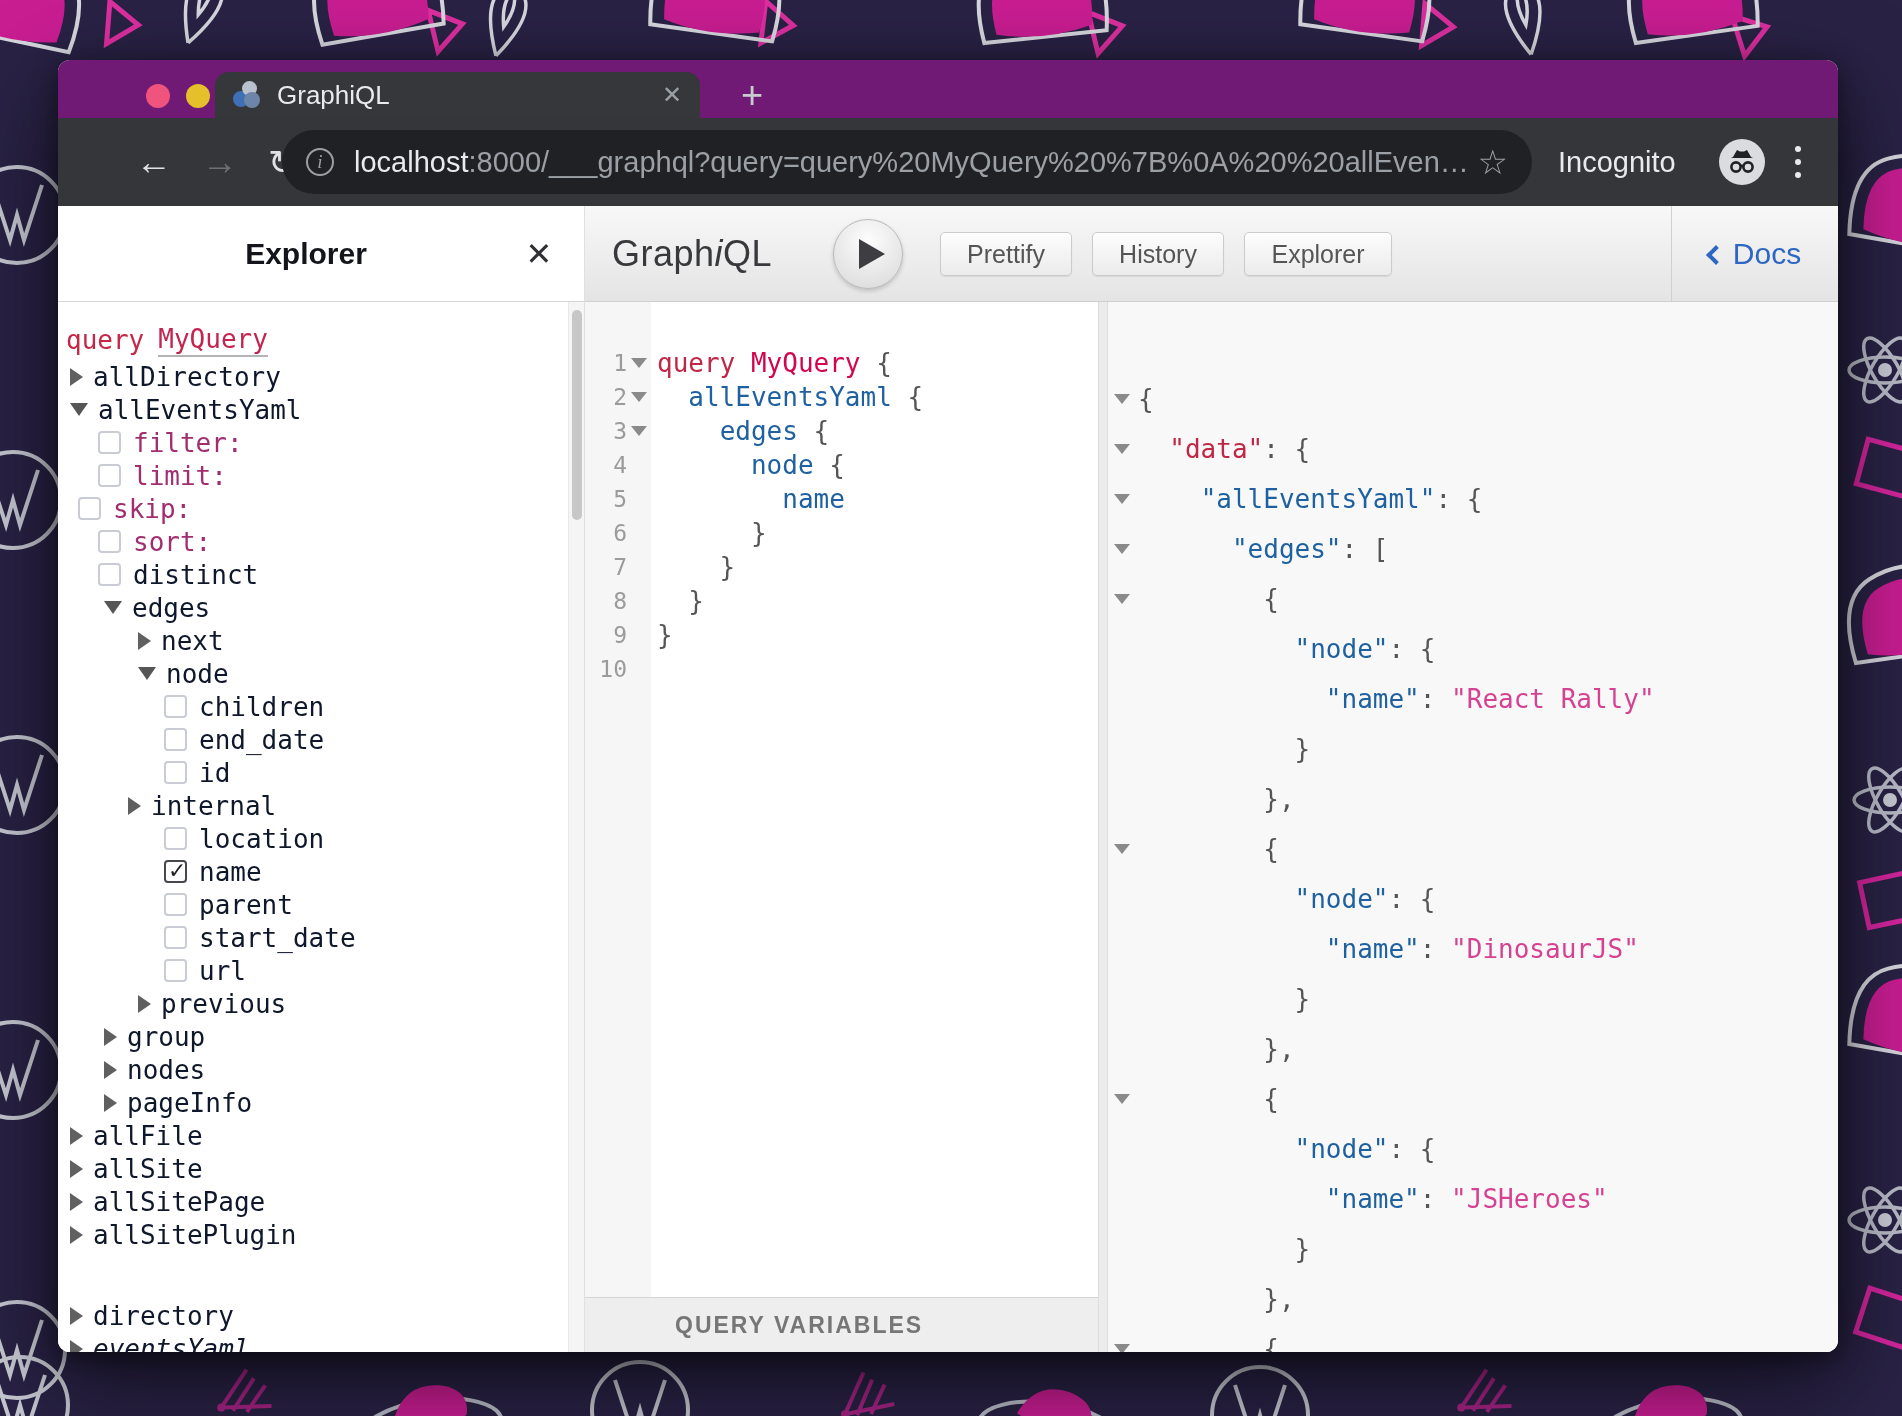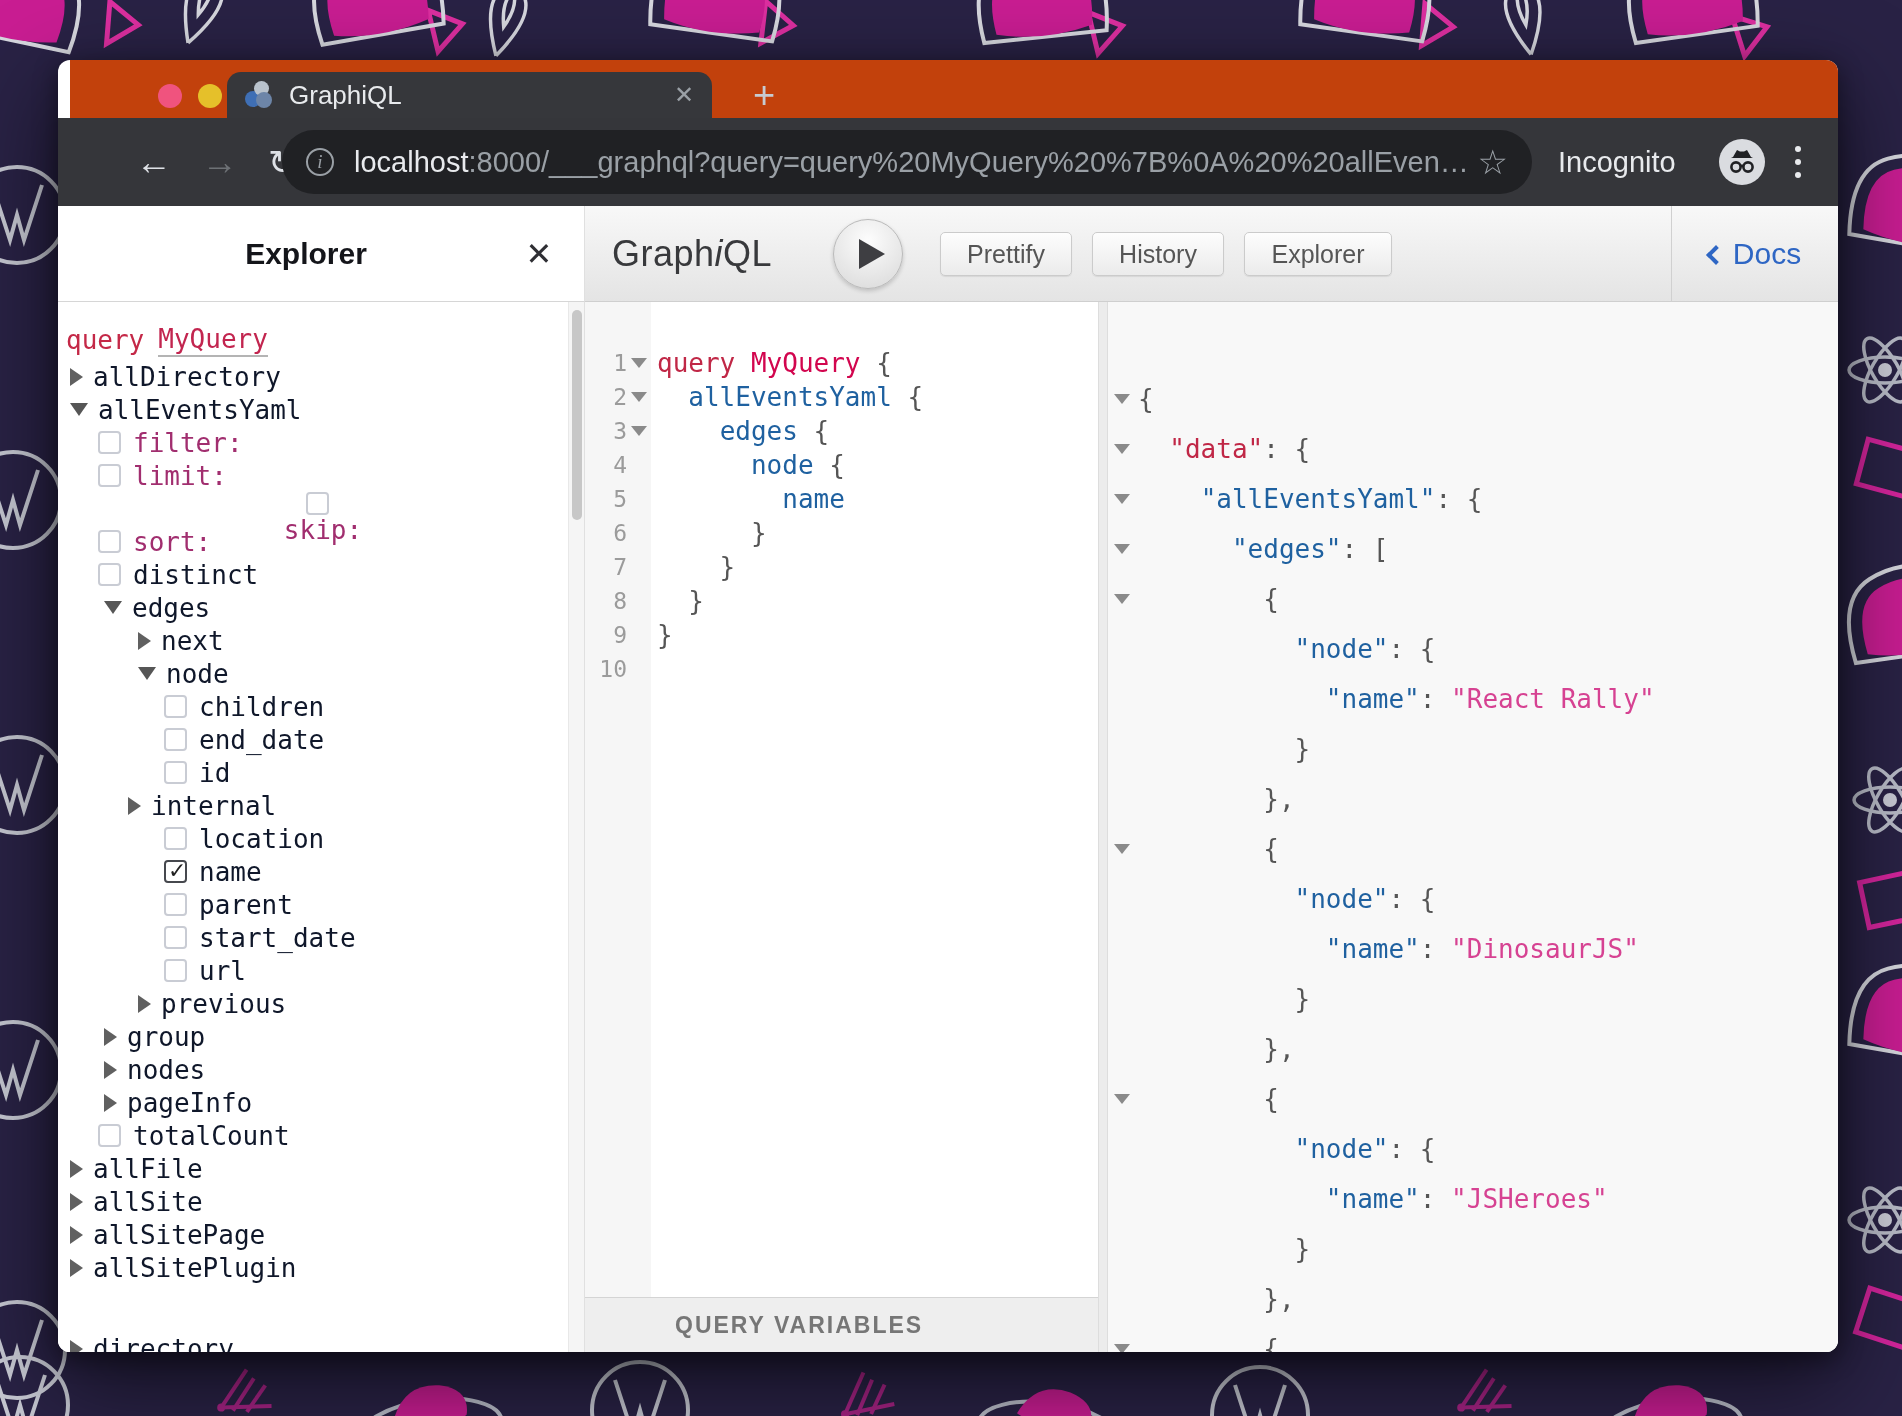--- a/index.html
+++ b/index.html
@@ -8,21 +8,21 @@
 
   
   .doodle { position:absolute; z-index:0; }
   svg.line-art { overflow:visible; }
 
   
   .window { position:absolute; left:58px; top:60px; width:1780px; height:1292px;
     border-radius:12px; overflow:hidden; background:#fff; z-index:2;
     box-shadow:0 30px 90px rgba(0,0,0,.6), 0 6px 24px rgba(0,0,0,.45); }
 
-  .tabstrip { position:absolute; left:12px; top:0; right:0; height:58px; background:#c2410c; }
+  .tabstrip { position:absolute; left:0; top:0; right:0; height:58px; background:#701a75; }
   .traffic { position:absolute; top:24px; width:24px; height:24px; border-radius:50%; }
   .t-red    { left:88px;  background:#f0537e; }
   .t-yellow { left:128px; background:#e5c02a; }
   .t-green  { left:168px; background:#45c336; }
 
   .tab { position:absolute; left:157px; top:12px; width:485px; height:46px;
     background:#36373b; border-radius:14px 14px 0 0; display:flex; align-items:center; padding:0 18px; }
   .favicon { width:28px; height:28px; position:relative; margin-right:16px; flex:0 0 auto; }
   .favicon i { position:absolute; border-radius:50%; display:block; }
   .fav1 { width:16px; height:16px; left:0; top:10px; background:#3f6fb5; }
@@ -394,21 +394,21 @@
               <span class="lab-field">allEventsYaml</span>
             </div>
             <div class="trow" style="padding-left: 40px;">
               <span class="cb"></span>
               <span class="lab-arg">filter:</span>
             </div>
             <div class="trow" style="padding-left: 40px;">
               <span class="cb"></span>
               <span class="lab-arg">limit:</span>
             </div>
-            <div class="trow" style="padding-left: 20px; flex-direction: column;">
+            <div class="trow" style="padding-left: 20px;">
               <span class="cb"></span>
               <span class="lab-arg">skip:</span>
             </div>
             <div class="trow" style="padding-left: 40px;">
               <span class="cb"></span>
               <span class="lab-arg">sort:</span>
             </div>
             <div class="trow" style="padding-left: 40px;">
               <span class="cb"></span>
               <span class="lab-field">distinct</span>
@@ -469,24 +469,20 @@
               <span class="arrow-c"></span>
               <span class="lab-field">group</span>
             </div>
             <div class="trow" style="padding-left: 46px;">
               <span class="arrow-c"></span>
               <span class="lab-field">nodes</span>
             </div>
             <div class="trow" style="padding-left: 46px;">
               <span class="arrow-c"></span>
               <span class="lab-field">pageInfo</span>
-            </div>
-            <div class="trow" style="padding-left: 40px;">
-              <span class="cb"></span>
-              <span class="lab-field">totalCount</span>
             </div>
             <div class="trow" style="padding-left: 12px;">
               <span class="arrow-c"></span>
               <span class="lab-field">allFile</span>
             </div>
             <div class="trow" style="padding-left: 12px;">
               <span class="arrow-c"></span>
               <span class="lab-field">allSite</span>
             </div>
             <div class="trow" style="padding-left: 12px;">

